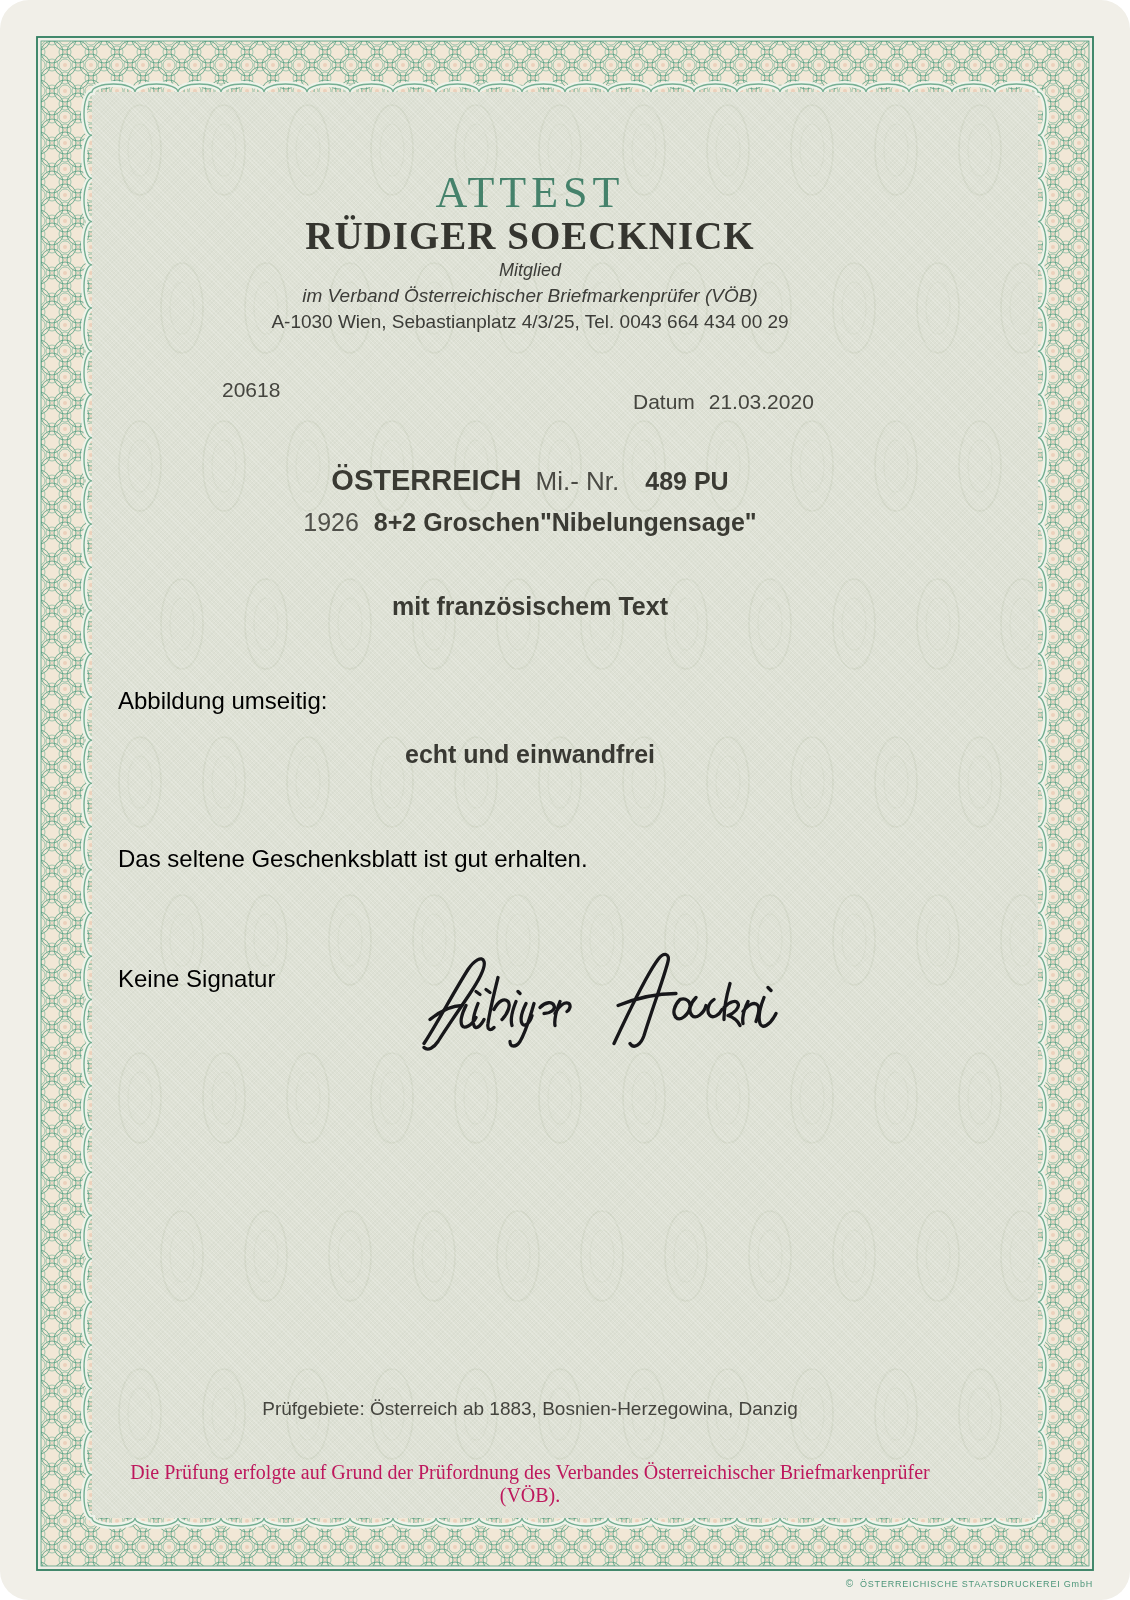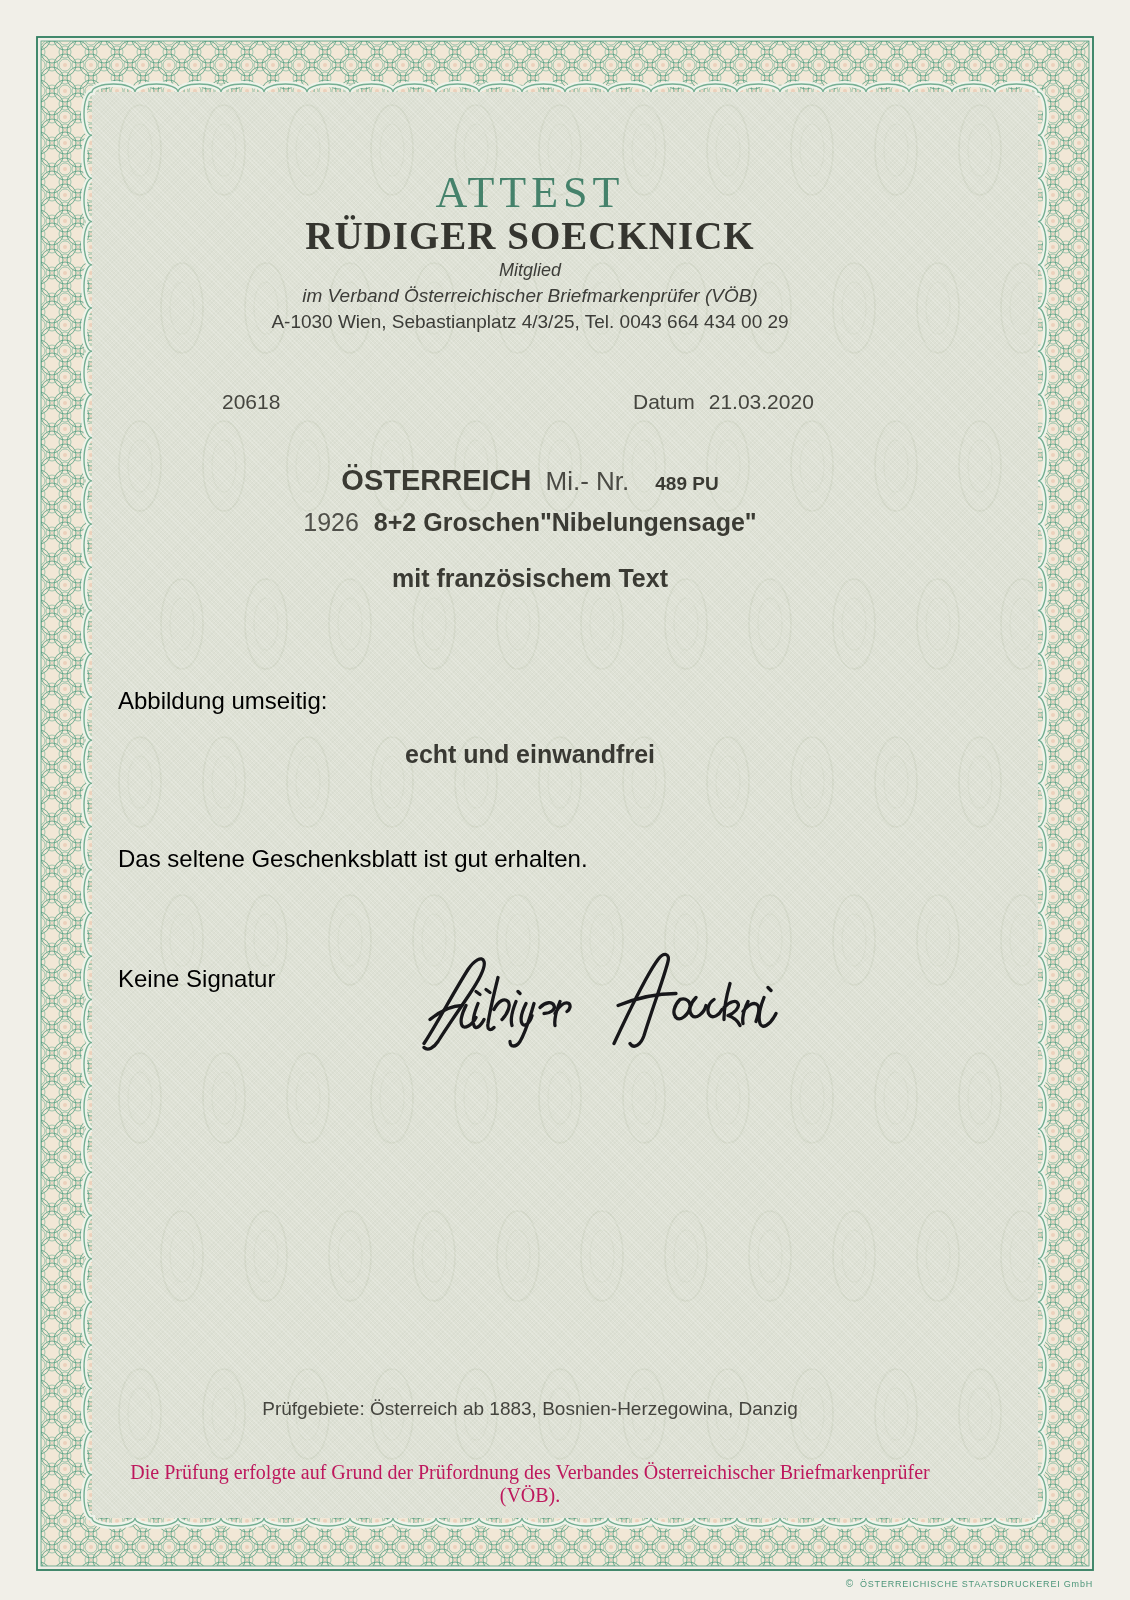--- a/index.html
+++ b/index.html
@@ -1,33 +1,33 @@
 <!DOCTYPE html>
 <html><head>
 <meta charset="utf-8">
 <style>
   html,body{margin:0;padding:0;}
   body{width:1130px;height:1600px;font-family:"Liberation Sans",sans-serif;}
-  .page{position:relative;width:1130px;height:1600px;background:#f1efe8;overflow:hidden;}
+  .page{position:relative;width:1130px;height:1600px;background:#f1efe8;overflow:hidden;border-radius:29px;}
   .frame-svg{position:absolute;left:0;top:0;z-index:0;}
   .content{position:absolute;left:0;top:0;width:1130px;height:1600px;z-index:2;}
   .abs{position:absolute;}
   .centered{position:absolute;left:102px;width:856px;text-align:center;}
   .serif{font-family:"Liberation Serif",serif;}
   .attest-title{font-size:44px;letter-spacing:5px;color:#45826b;}
   .examiner-name{font-size:39px;font-weight:bold;color:#35352f;letter-spacing:1px;}
   .member-line{font-size:18px;font-style:italic;color:#3c3c38;}
   .assoc-line{font-size:19px;font-style:italic;color:#3c3c38;}
   .addr-line{font-size:19px;color:#3c3c38;}
   .meta-text{font-size:21px;color:#45453f;}
   .subj-line{font-size:25px;font-weight:bold;color:#3a3a33;}
   .subj-line .reg{font-weight:normal;color:#50504a;}
   .subj-line1 .country{font-size:29px;}
   .subj-line1 .cat-label{font-size:26px;font-weight:normal;color:#4a4a44;margin:0 16px 0 14px;}
-  .subj-line1 .cat-num{font-size:19px;margin-left:10px;}
+  .subj-line1 .cat-num{font-size:25px;margin-left:10px;}
   .body-text{font-size:24px;color:#000000;margin-top:32px;}
   .verdict{font-size:25px;font-weight:bold;color:#393933;}
   .footer-areas{font-size:19px;color:#44443e;}
   .footer-reg{font-size:20px;color:#be185d;}
   .printer-credit{position:absolute;right:37px;top:1578px;font-size:9px;letter-spacing:.8px;
     color:#4c9579;display:flex;align-items:center;gap:6px;}
   .printer-credit .copy{font-size:10px;}
   .sig-svg{position:absolute;left:418px;top:946px;}
   
   .texture{position:absolute;left:92px;top:92px;width:946px;height:1426px;z-index:1;pointer-events:none;
@@ -282,34 +282,34 @@
   <div class="texture"></div>
 
   <div class="content">
 
     <div class="centered serif attest-title" style="top:167px">ATTEST</div>
     <div class="centered serif examiner-name" style="top:213px">RÜDIGER SOECKNICK</div>
     <div class="centered member-line" style="top:260px">Mitglied</div>
     <div class="centered assoc-line" style="top:285px">im Verband Österreichischer Briefmarkenprüfer (VÖB)</div>
     <div class="centered addr-line" style="top:311px">A-1030 Wien, Sebastianplatz 4/3/25, Tel. 0043 664 434 00 29</div>
 
-    <div class="abs meta-text" style="left:222px;top:390px">20618</div>
+    <div class="abs meta-text" style="left:222px;top:378px">20618</div>
     <div class="abs meta-text" style="left:633px;top:390px">
       <span>Datum</span>
       <span style="margin-left:8px">21.03.2020</span>
     </div>
 
     <div class="centered subj-line subj-line1" style="top:464px">
       <span class="country">ÖSTERREICH</span><span class="cat-label">Mi.- Nr.</span><span class="cat-num">489 PU</span>
     </div>
     <div class="centered subj-line" style="top:508px">
       <span class="reg">1926</span>
       <span style="margin-left:8px">8+2 Groschen"Nibelungensage"</span>
     </div>
-    <div class="centered subj-line" style="top:564px">mit französischem Text</div>
+    <div class="centered subj-line" style="top:592px">mit französischem Text</div>
 
     <div class="abs body-text" style="left:118px;top:655px">Abbildung umseitig:</div>
     <div class="centered verdict" style="top:740px">echt und einwandfrei</div>
     <div class="abs body-text" style="left:118px;top:813px">Das seltene Geschenksblatt ist gut erhalten.</div>
     <div class="abs body-text" style="left:118px;top:933px">Keine Signatur</div>
 
     <svg class="sig-svg" width="368" height="115" viewBox="0 0 368 112" fill="none" stroke="#17171a" stroke-width="3.3" stroke-linecap="round" stroke-linejoin="round" aria-label="Rüdiger Soecknick">
       <path d="M6 96 C18 78 36 44 50 22 C56 13 64 8 66 14 C68 20 60 34 52 46 C42 61 30 78 20 94 C16 100 10 104 6 100"></path>
       <path d="M12 72 C22 64 34 58 44 58"></path>
       <path d="M48 58 C44 66 42 74 44 78 C46 82 54 78 58 70 M60 56 C56 66 54 74 56 78 C57 82 62 80 66 72"></path>

